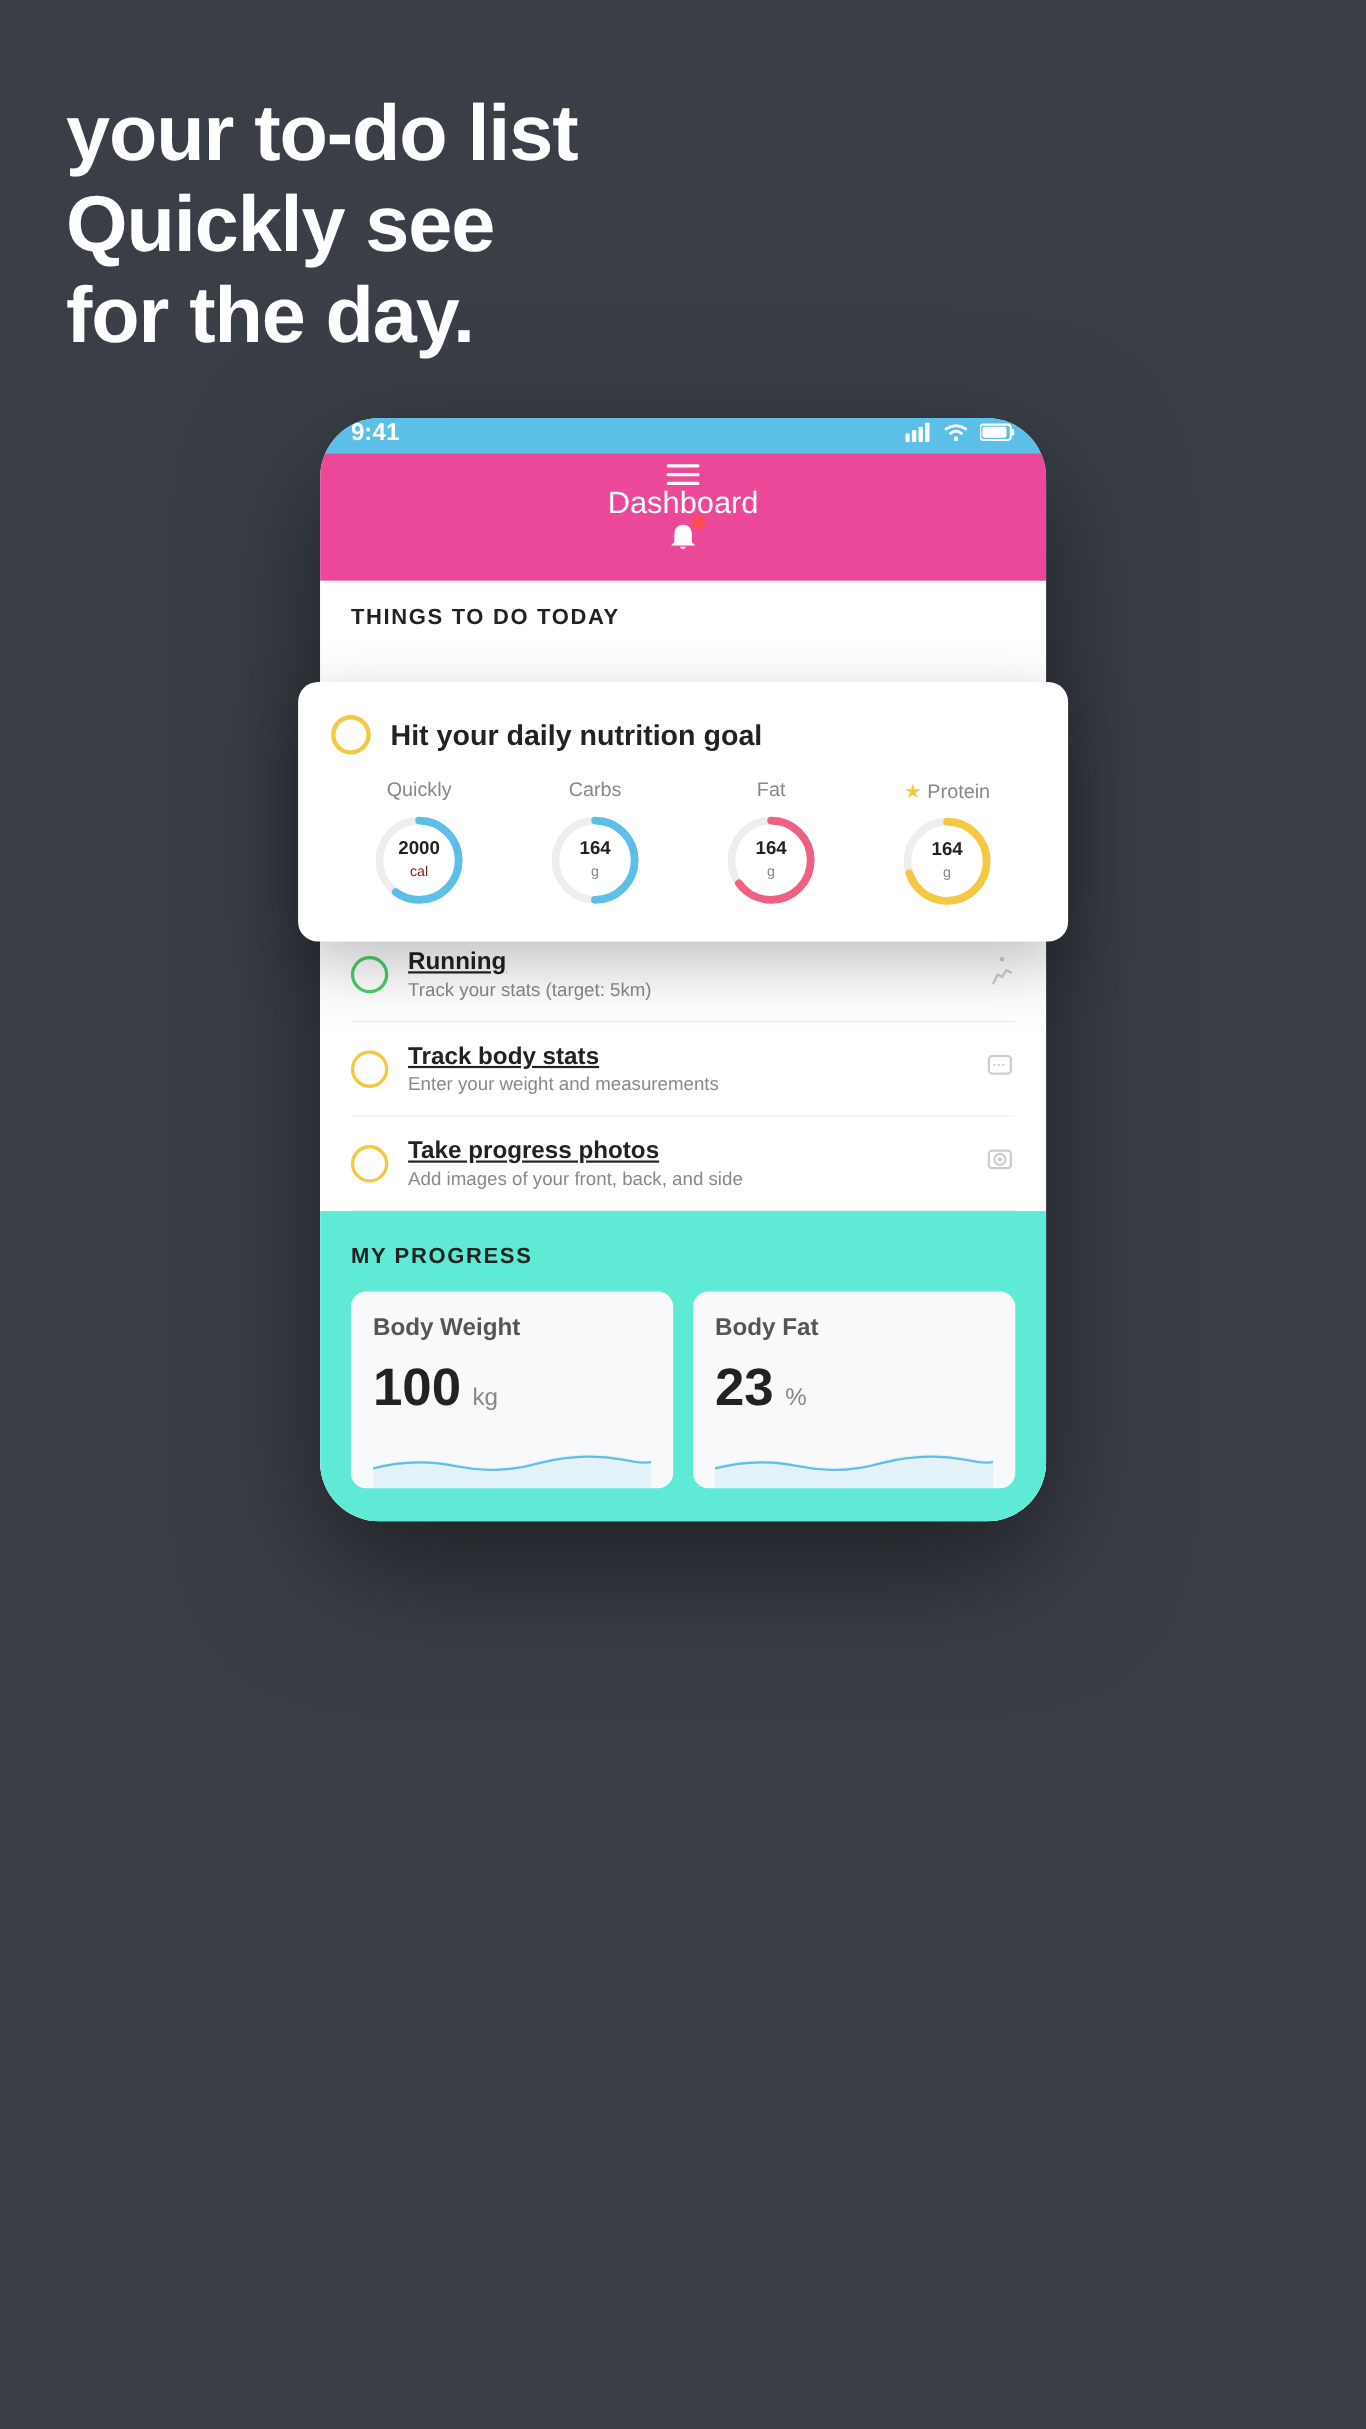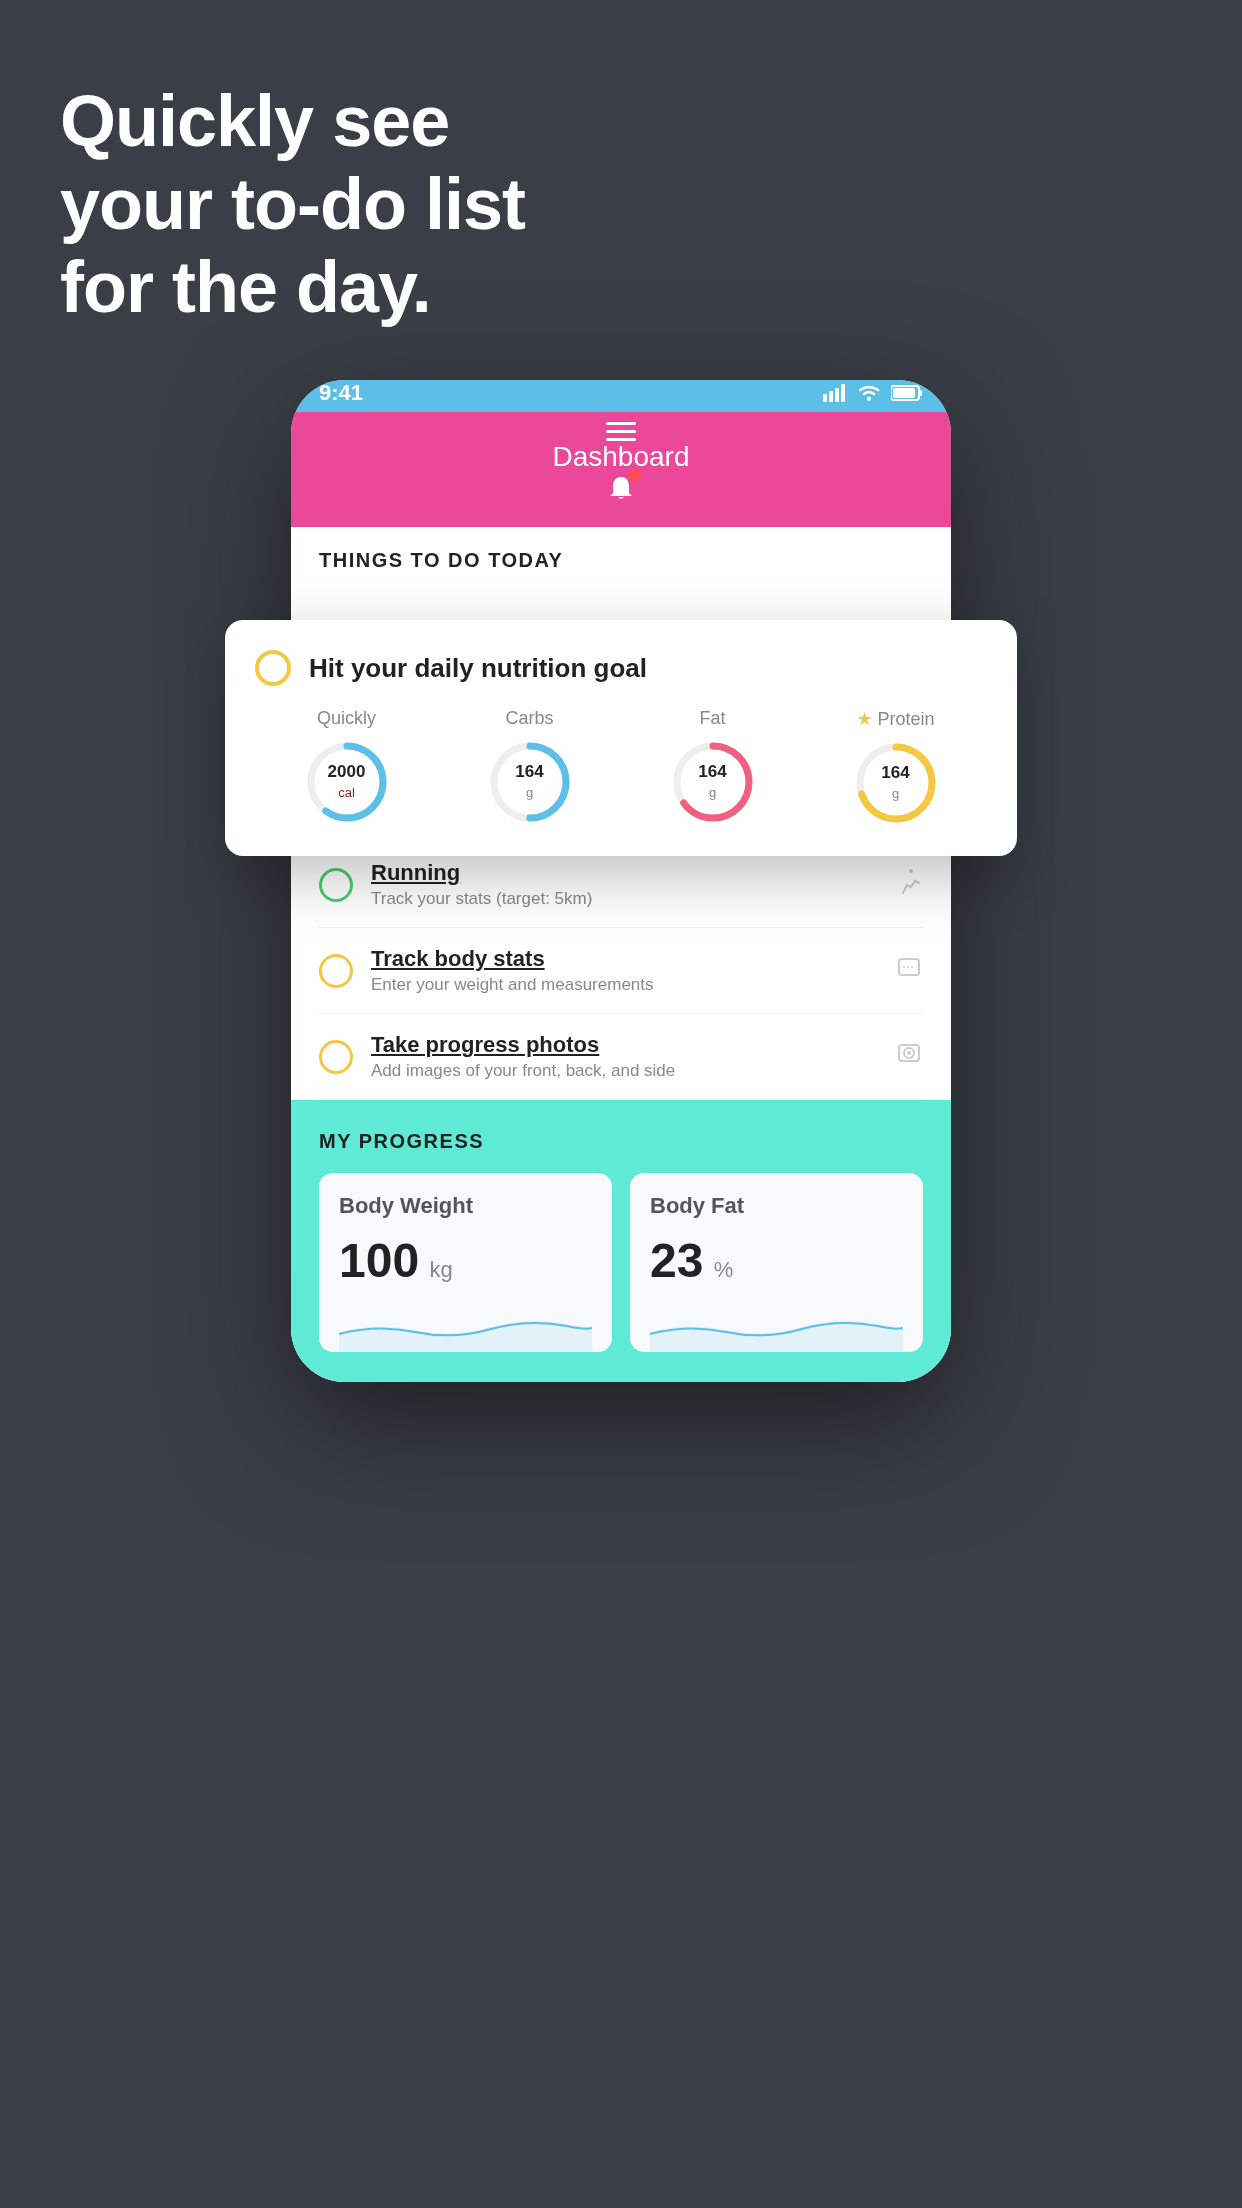--- a/index.html
+++ b/index.html
@@ -89,21 +89,21 @@
       color: #222;
       text-transform: uppercase;
     }
 
     
     .floating-card {
       position: absolute;
       top: 620px;
       left: 50%;
       transform: translateX(-50%);
-      width: 792px;
+      width: 700px;
       background: #fff;
       border-radius: 18px;
       box-shadow: 0 20px 60px rgba(0,0,0,0.25);
       padding: 30px 30px 28px;
       z-index: 10;
     }
     .card-title-row {
       display: flex;
       align-items: center;
       gap: 18px;
@@ -183,22 +183,22 @@
     .progress-card-title { font-size: 22px; font-weight: 600; color: #555; margin-bottom: 14px; }
     .progress-value { font-size: 48px; font-weight: 800; color: #222; }
     .progress-unit { font-size: 22px; font-weight: 400; color: #888; margin-left: 6px; }
     .progress-chart { margin-top: 14px; height: 50px; overflow: hidden; }
     .progress-chart svg { width: 100%; height: 50px; }
   </style>
 </head>
 <body>
 
 <div class="hero-text">
+  <div>your to-do list</div>
   <div>Quickly see</div>
-  <div>your to-do list</div>
   <div>for the day.</div>
 </div>
 
 <div class="floating-card">
   <div class="card-title-row">
     <div class="circle-check"></div>
     <span class="card-title">Hit your daily nutrition goal</span>
   </div>
   <div class="macros-row" id="macros-container">
       <div class="macro-item">

